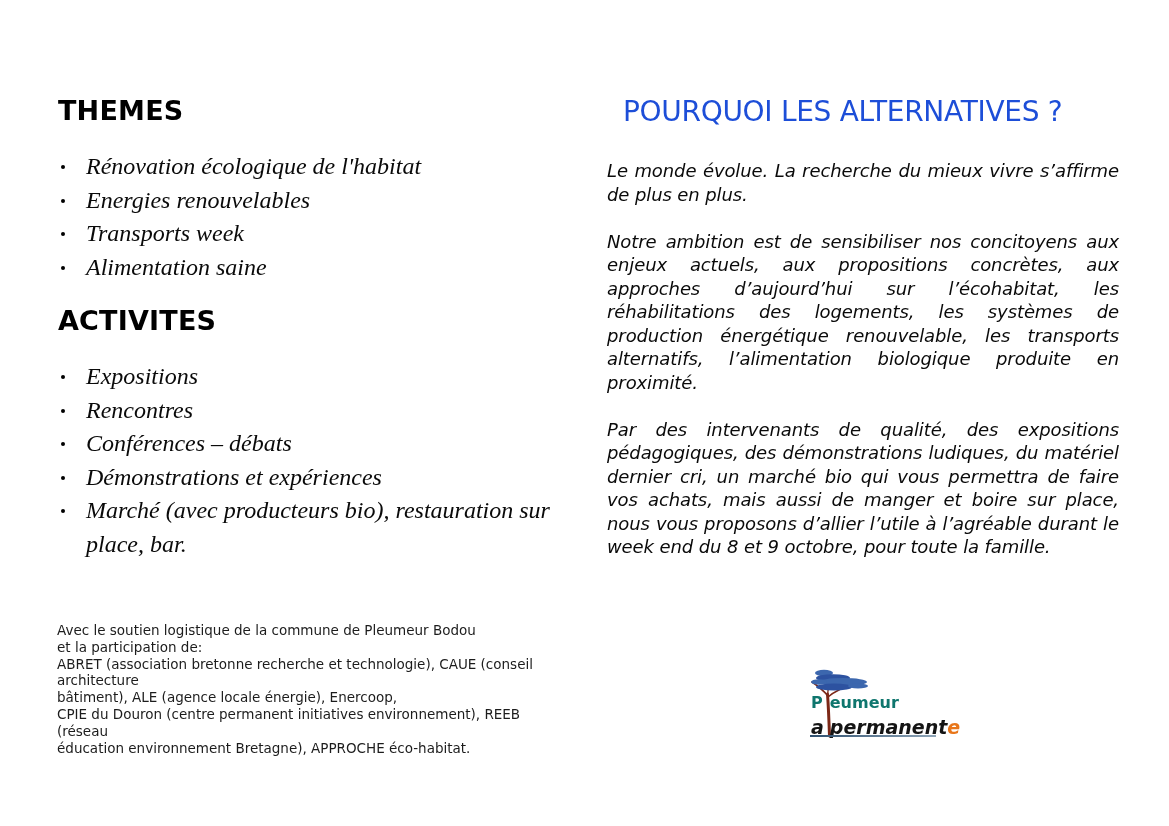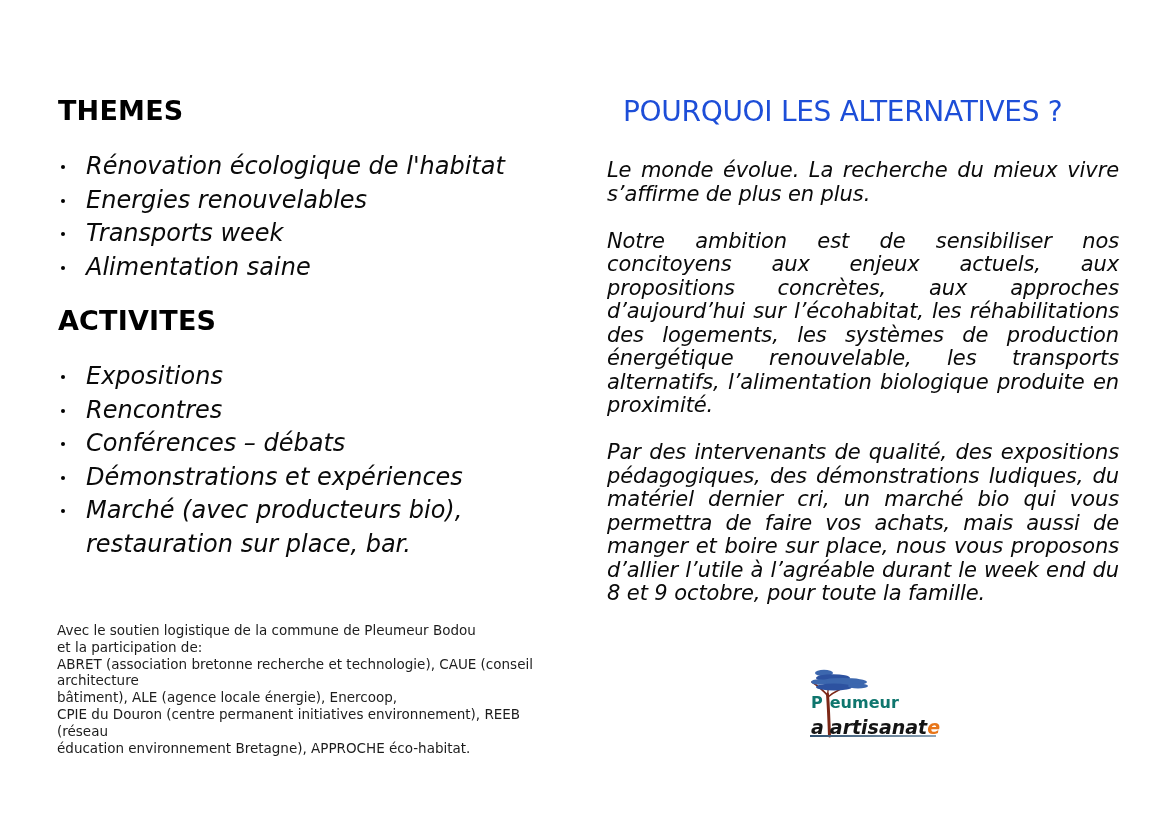--- a/index.html
+++ b/index.html
@@ -11,41 +11,41 @@
 
   
   .left-col { position:absolute; left:58px; top:96px; width:514px; }
   .section-title {
     font-size:27px; font-weight:bold; color:#000; margin:0; line-height:30px;
     letter-spacing:0.2px;
   }
   .bullet-list { list-style:none; margin:24px 0 22px 0; padding:0; }
   .bullet-list li {
     position:relative; padding-left:28px; font-style:italic;
-    font-size:24px; line-height:33.5px; color:#0a0a0a;
+    font-size:24px; line-height:33.5px; color:#0a0a0a;font-family:Liberation Serif, serif;
   }
   .bullet-list li::before {
     content:""; position:absolute; left:3px; top:15px;
     width:4px; height:4px; border-radius:50%; background:#000;
   }
 
   
   .footer-note {
     position:absolute; left:57px; top:622px; width:516px;
     font-size:13.5px; line-height:16.8px; color:#1c1c1c;
   }
 
   
   .right-col { position:absolute; left:607px; top:80px; width:512px; }
   .right-title {
     font-size:28px; font-weight:normal; margin:16px; line-height:32px;
     letter-spacing:-0.3px; white-space:nowrap; color:#1d4ed8;
   }
   .right-col p {
-    font-style:italic; font-size:21px; line-height:23.5px;
+    font-style:italic; font-size:18px; line-height:23.5px;
     text-align:justify; margin:0 0 23.5px 0; letter-spacing:-0.1px;
   }
   .right-col p.first { margin-top:31px; }
 
   
   .logo { position:absolute; left:803px; top:666px; width:140px; height:76px; }
   .logo .tree { position:absolute; left:0; top:0; }
   .logo-line1 {
     position:absolute; left:8px; top:27px; font-size:16px; font-weight:bold;
     color:#0f766e; white-space:nowrap;
@@ -110,17 +110,17 @@
       <path d="M24.8,27 C25.5,19 26.5,12 27,7" stroke="#7c2817" stroke-width="1.3" fill="none" stroke-linecap="round"></path>
 
       <ellipse cx="21" cy="7" rx="9" ry="3.2" fill="#3c67ae"></ellipse>
       <ellipse cx="30" cy="12" rx="17" ry="3.8" fill="#2d52a0"></ellipse>
       <ellipse cx="40" cy="16" rx="24" ry="4" fill="#3c67ae"></ellipse>
       <ellipse cx="31" cy="21" rx="18" ry="3.6" fill="#2d52a0"></ellipse>
       <ellipse cx="55" cy="20" rx="10" ry="2.6" fill="#3c67ae"></ellipse>
       <ellipse cx="16" cy="16" rx="8" ry="2.8" fill="#3c67ae"></ellipse>
     </svg>
     <div class="logo-line1"><span>P</span><span class="trunk-gap1"></span><span>eumeur</span></div>
-    <div class="logo-line2"><span>a</span><span class="trunk-gap2"></span><span>artisanat</span><span class="logo-accent">e</span></div>
+    <div class="logo-line2"><span>a</span><span class="trunk-gap2"></span><span>permanent</span><span class="logo-accent">e</span></div>
     <div class="logo-underline"></div>
   </div>
 
 </div>
 
 </body></html>

